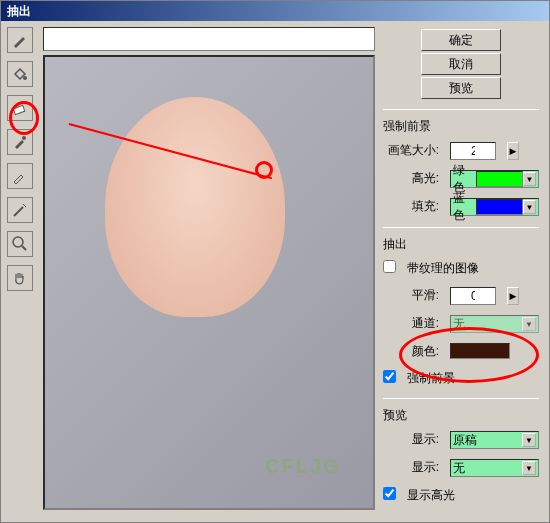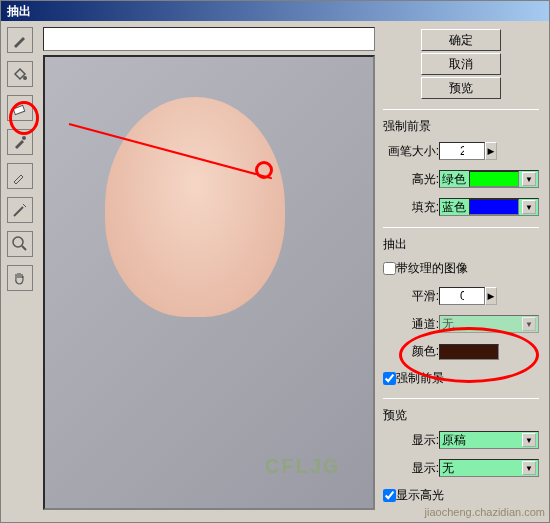--- a/index.html
+++ b/index.html
@@ -14,21 +14,21 @@
 .thumb-bar { height: 24px; background: #fff; border: 1px inset #808080; margin-bottom: 4px; }
 .img-area { width: 332px; height: 455px; border: 2px inset #808080; background: linear-gradient(135deg,#b8b8c0,#9a9aa4); position: relative; overflow: hidden; }
 .img-area .face { position:absolute; left:60px; top:40px; width:180px; height:220px; background: radial-gradient(ellipse at 50% 40%, #f5d6c6, #e2b09a); border-radius: 50% 50% 45% 45%; }
 .img-area .hair { position:absolute; left:30px; top:10px; width:260px; height:430px; background: linear-gradient(#3a1f12,#5a2e1a); border-radius: 120px 120px 40px 40px; z-index:-1; }
 .annot-line { position:absolute; left:68px; top:122px; width:210px; height:2px; background:#ff0000; transform:rotate(15deg); transform-origin:left center; pointer-events:none; }
 .annot-circle1 { position:absolute; left:8px; top:100px; width:30px; height:34px; border:3px solid #ff0000; border-radius:50%; pointer-events:none; }
 .annot-circle2 { position:absolute; left:254px; top:160px; width:18px; height:18px; border:3px solid #ff0000; border-radius:50%; pointer-events:none; }
 .right-col { flex:1; padding: 6px 10px 6px 4px; display:flex; flex-direction:column; gap:4px; }
 .btn { width:80px; height:22px; background:#d4d0c8; border:1px solid #404040; border-top-color:#fff; border-left-color:#fff; text-align:center; line-height:20px; margin:2px auto; cursor:pointer; }
 .btn-row { text-align:center; }
-.row { display:flex; align-items:center; margin:3px 0; gap:0; }
+.row { display:flex; margin:3px 0; gap:11px; }
 .row label { flex:0 0 56px; text-align:right; }
 .num-input { width:46px; height:18px; border:1px inset #808080; background:#fff; padding:0 20px; }
 .arrowbtn { width:12px; height:18px; background:#d4d0c8; border:1px outset #fff; font-size:9px; display:flex; align-items:center; justify-content:center; cursor:pointer; }
 .select { flex:1; height:18px; border:1px inset #808080; background:#86efac; display:flex; align-items:center; justify-content:space-between; padding:0 2px; cursor:pointer; }
 .select .arrow { width:14px; height:14px; background:#d4d0c8; border:1px outset #fff; display:flex; align-items:center; justify-content:center; font-size:8px; }
 .color-swatch { width:50px; height:16px; border:1px inset #808080; }
 .hl-swatch { background:#00ff00; }
 .fill-swatch { background:#0000ff; }
 .fg-swatch { background:#3a1508; width:60px; }
 .chk { width:13px; height:13px; }
@@ -182,14 +182,13 @@
         <span>显示高光</span>
       </div>
 
     </div>
   </div>
 
   <div class="annot-circle1"></div>
   <div class="annot-line"></div>
   <div class="annot-circle2"></div>
   <div class="annot-oval oval-fg"></div>
-  <div class="wm">jiaocheng.chazidian.com</div>
 </div>
 
 </body></html>

